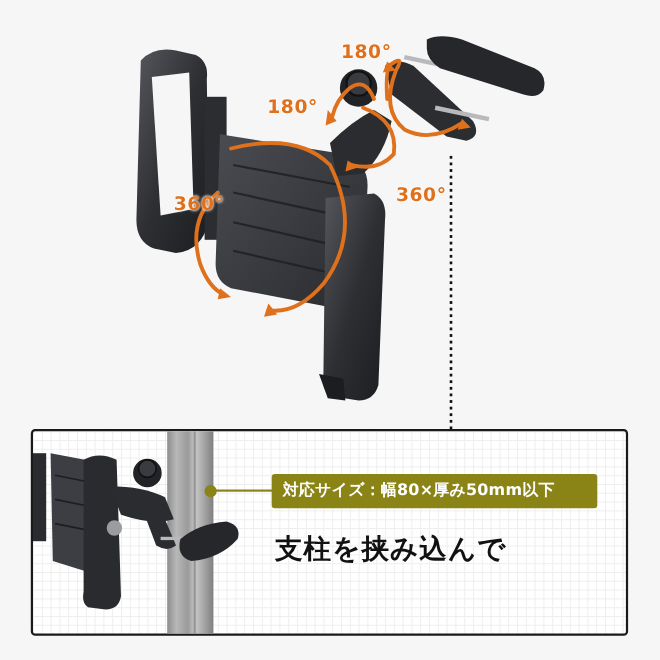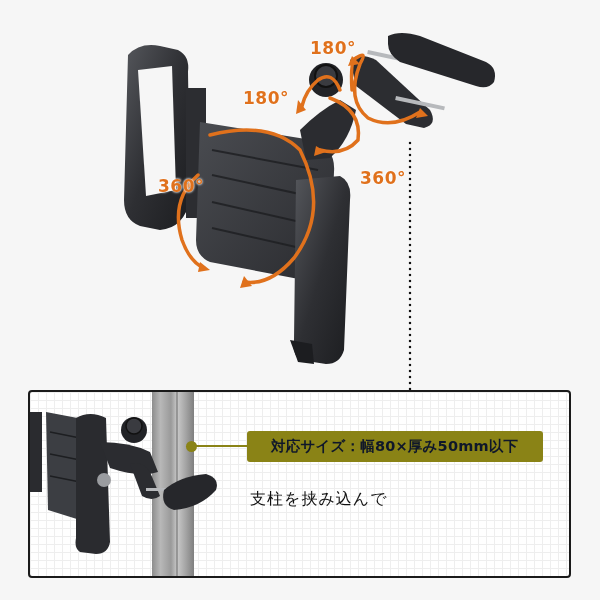--- a/index.html
+++ b/index.html
@@ -14,24 +14,24 @@
   .detail-box { position:absolute; left:28px; top:390px; width:543px; height:188px;
     border:2px solid #1a1a1a; border-radius:4px; background-color:#fff; overflow:hidden;
     background-image:
       linear-gradient(#eeeeee 1px, transparent 1px),
       linear-gradient(90deg, #eeeeee 1px, transparent 1px);
     background-size:8px 8px; }
   .pole { position:absolute; left:122px; top:0; width:42px; height:188px;
     background:linear-gradient(90deg,#8d8d8d 0%,#b8b8b8 20%,#9a9a9a 45%,#c9c9c9 60%,#a5a5a5 80%,#7f7f7f 100%); }
   .pole-edge { position:absolute; left:146px; top:0; width:2px; height:188px; background:#777; opacity:.6; }
   .badge { position:absolute; left:217px; top:39px; width:296px; height:31px; background:#8a8316; border-radius:3px;
-    color:#0f172a; font-weight:bold; font-size:14.5px; line-height:31px; padding-left:24px; white-space:nowrap; letter-spacing:0.2px; }
+    color:#ffffff; font-weight:bold; font-size:14.5px; line-height:31px; padding-left:10px; white-space:nowrap; letter-spacing:0.2px; }
   .connector-line { position:absolute; left:161px; top:53px; width:58px; height:2px; background:#8a8316; }
   .connector-dot { position:absolute; left:156px; top:49px; width:11px; height:11px; background:#8a8316; border-radius:50%; }
-  .headline { position:absolute; left:220px; top:90px; font-size:16px; font-weight:normal; color:#111; line-height:34px; letter-spacing:1px; }
+  .headline { position:absolute; left:220px; top:90px; font-size:25px; font-weight:bold; color:#111; line-height:34px; letter-spacing:1px; }
 </style>
 </head>
 <body>
 
 <div class="stage">
 
   <svg class="abs" style="left:0;top:0" width="600" height="390" viewBox="0 0 600 390">
     <defs>
       <linearGradient id="blk" x1="0" y1="0" x2="1" y2="1">
         <stop offset="0" stop-color="#55575c"></stop>

